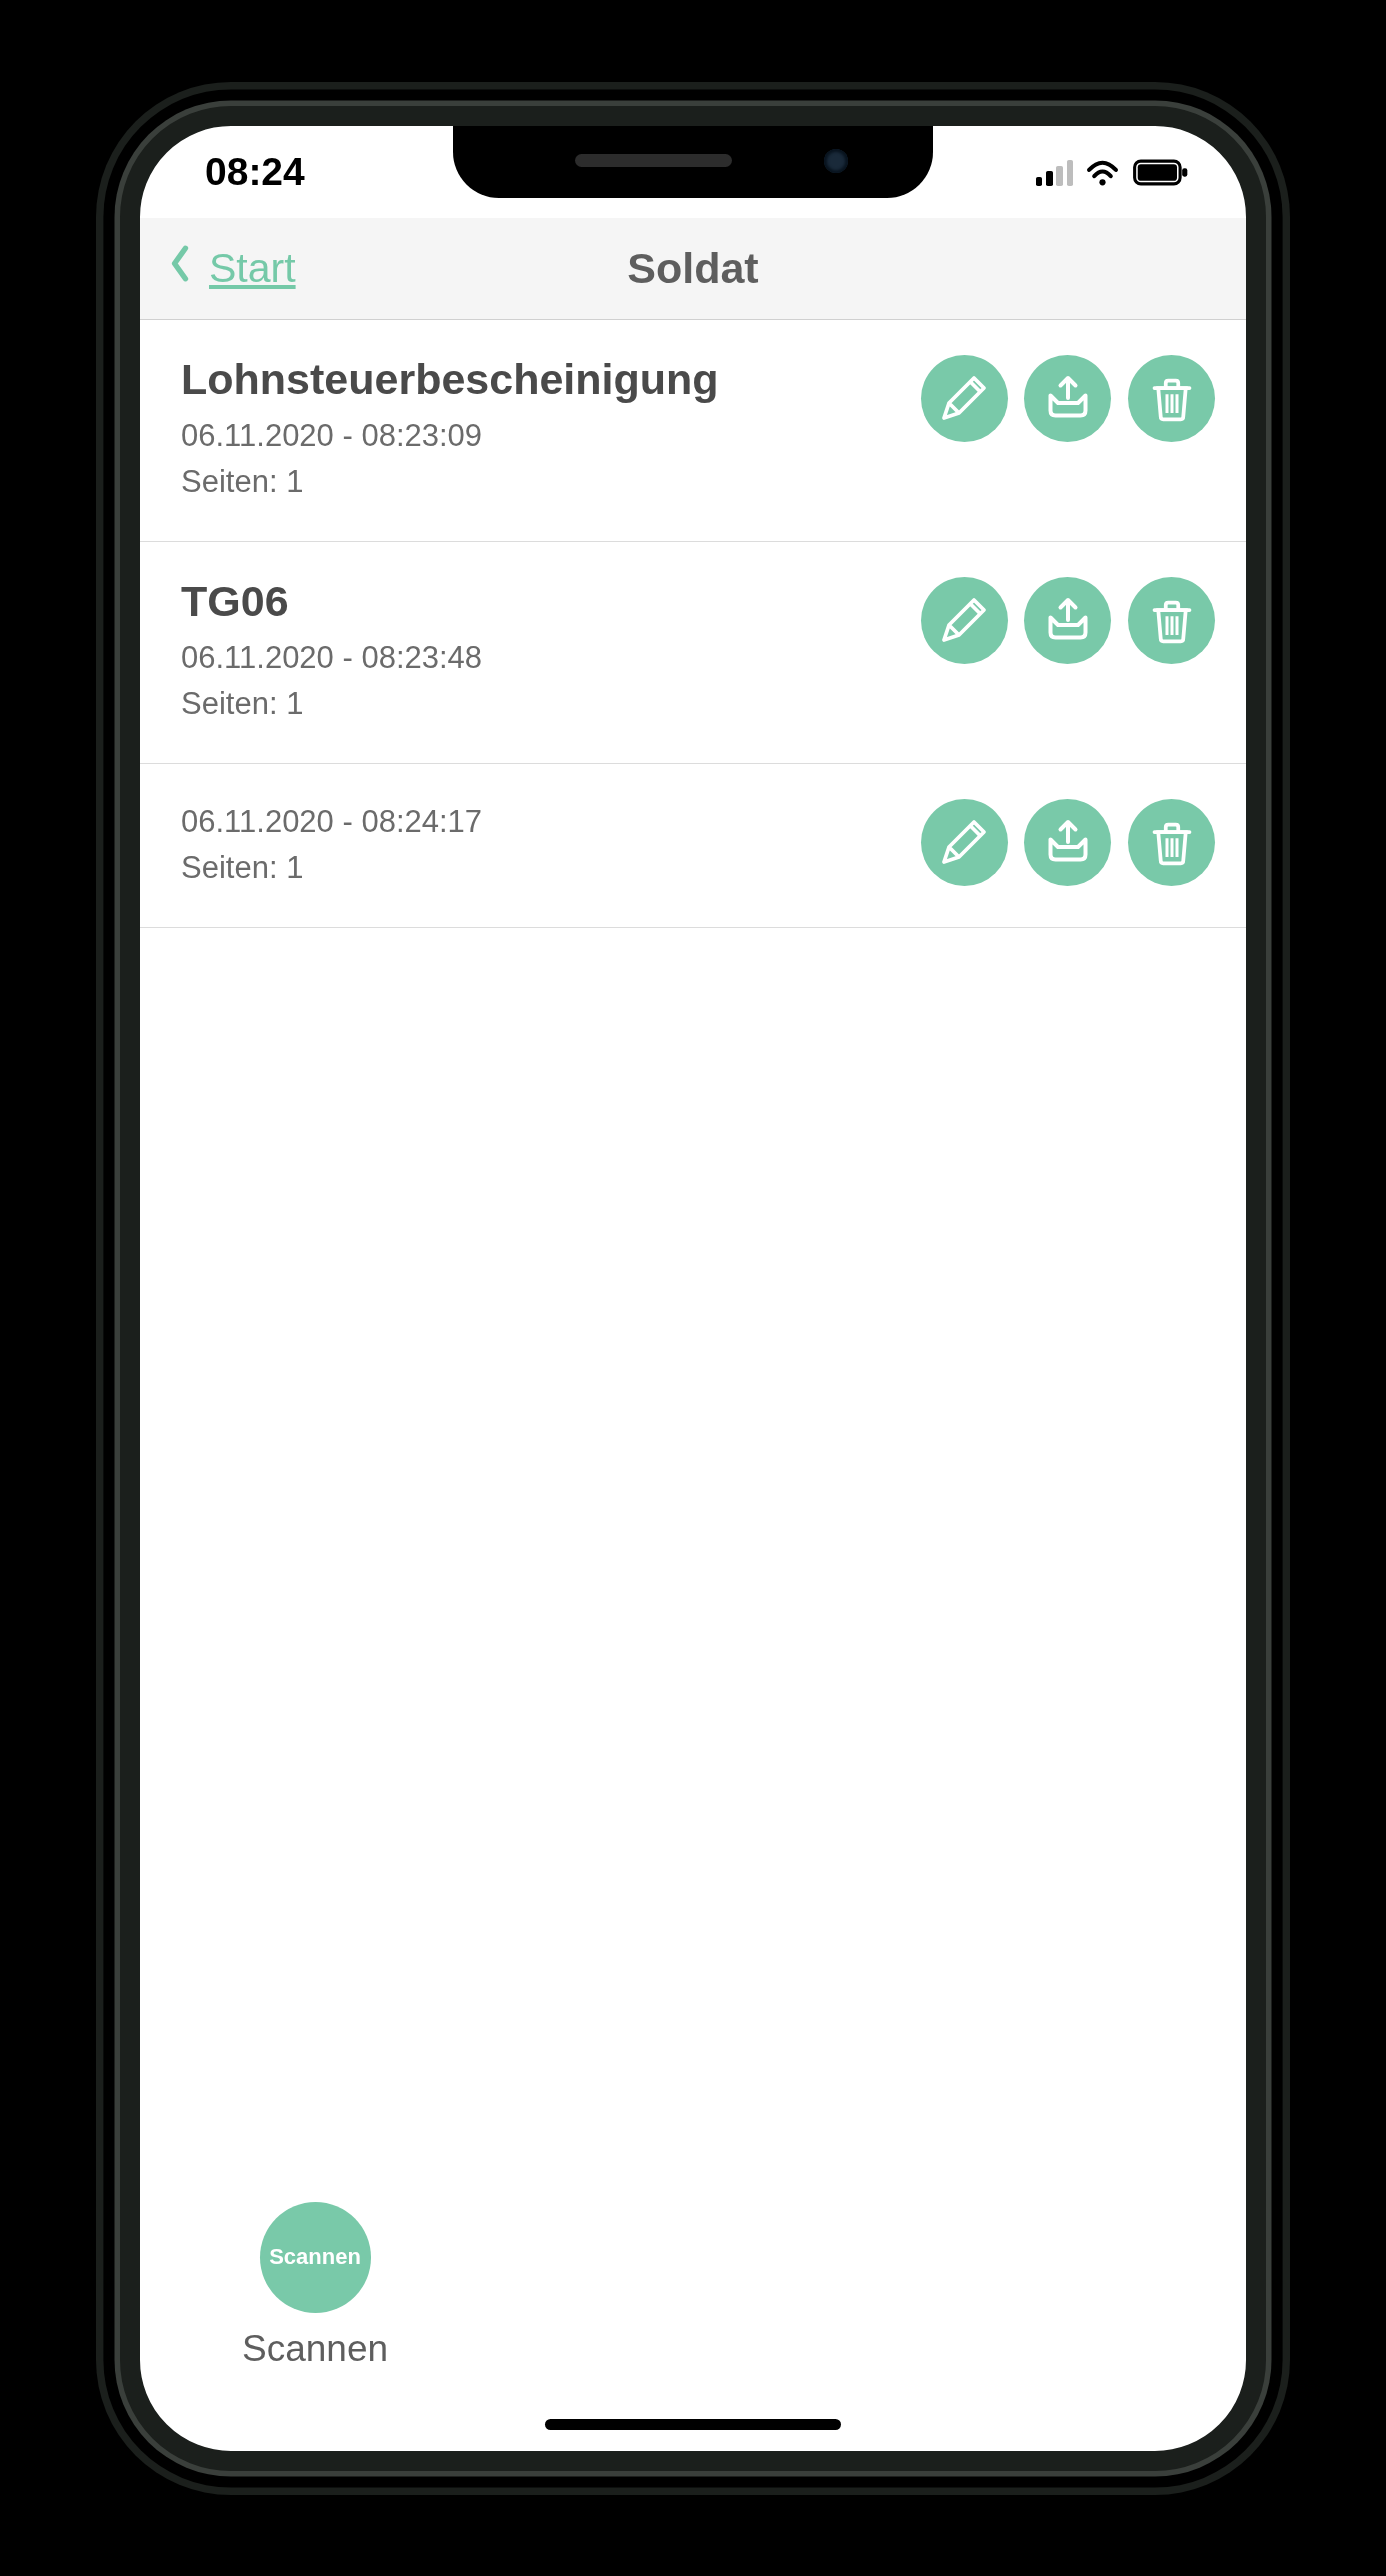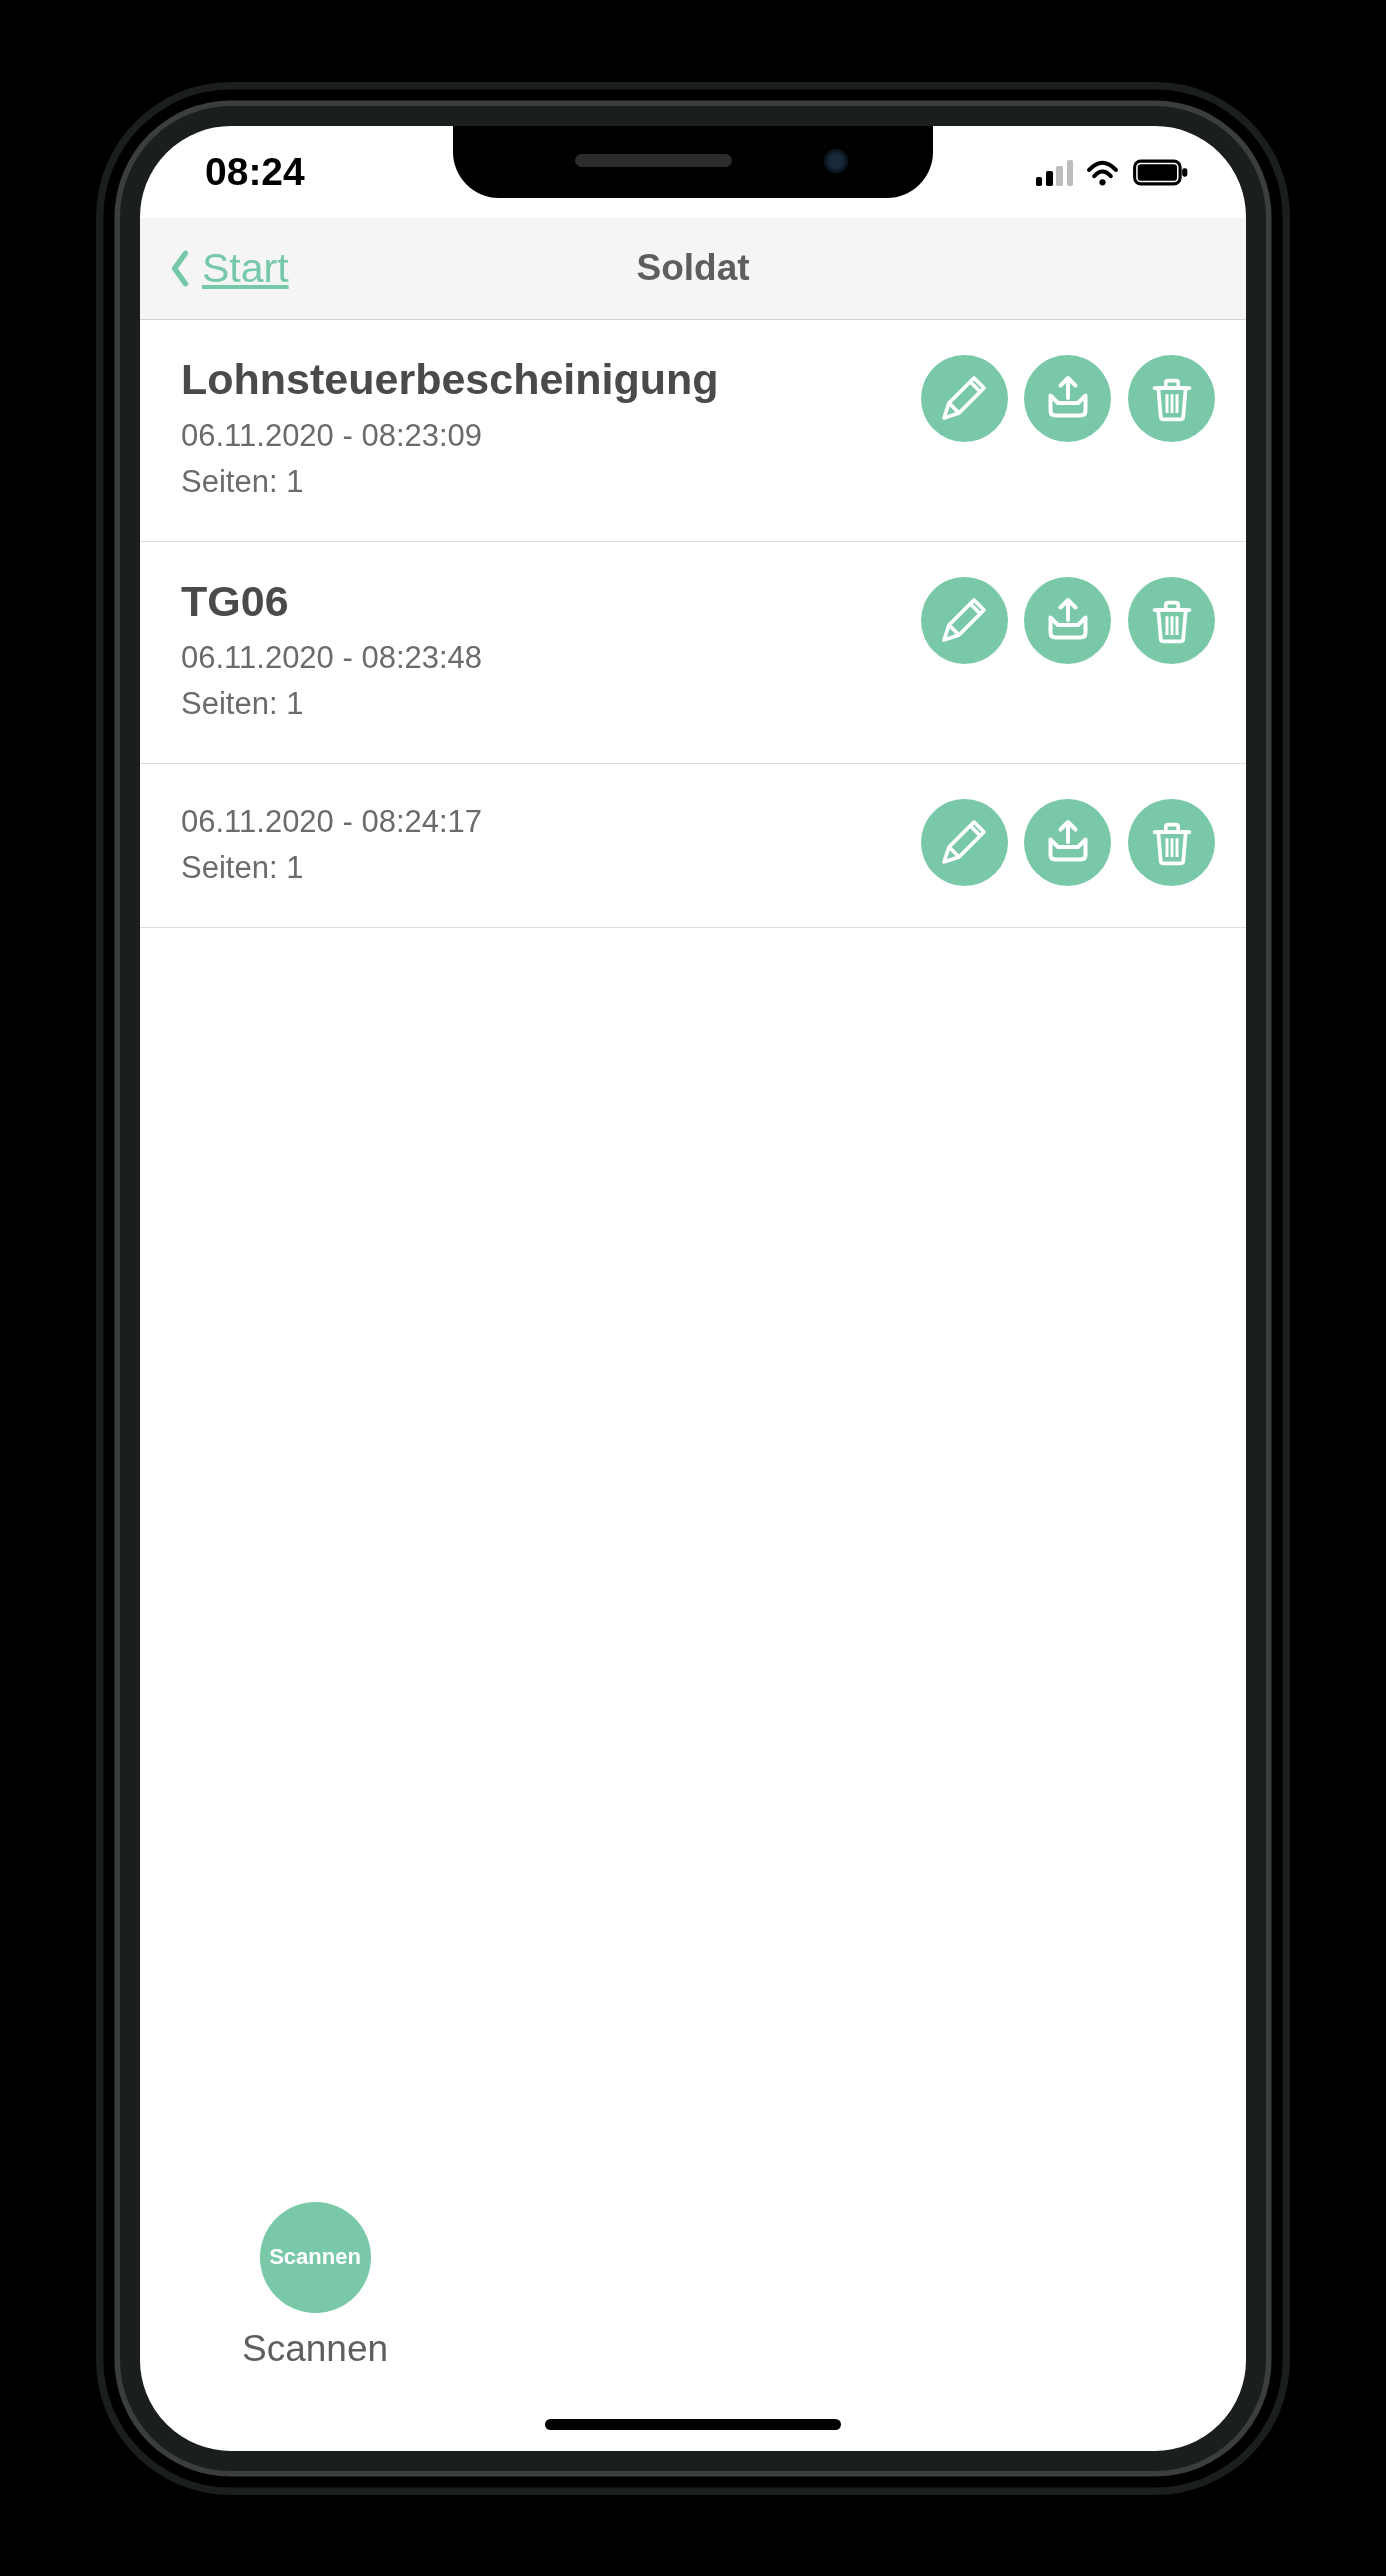--- a/index.html
+++ b/index.html
@@ -89,31 +89,31 @@
     background: #f5f5f5;
     border-bottom: 1.8px solid #d0d0d0;
     display: flex;
     align-items: center;
     position: relative;
   }
   .nav-back {
     position: absolute;
     left: 28px;
     display: flex;
-    align-items: center;
-    gap: 10px;
+    align-items: flex-start;
+    gap: 17px;
     color: #75c9a8;
     font-size: 41px;
     font-weight: 500;
     cursor: pointer;
   }
   .nav-back .label { text-decoration: underline; }
   .nav-title {
     margin: 0 auto;
-    font-size: 37px;
+    font-size: 43px;
     font-weight: 700;
     color: #5e5e5e;
   }
 
   
   .list { flex: 1 1 auto; overflow-y: auto; background:#fff; }
   .row {
     display: flex;
     align-items: flex-start;
     justify-content: space-between;

